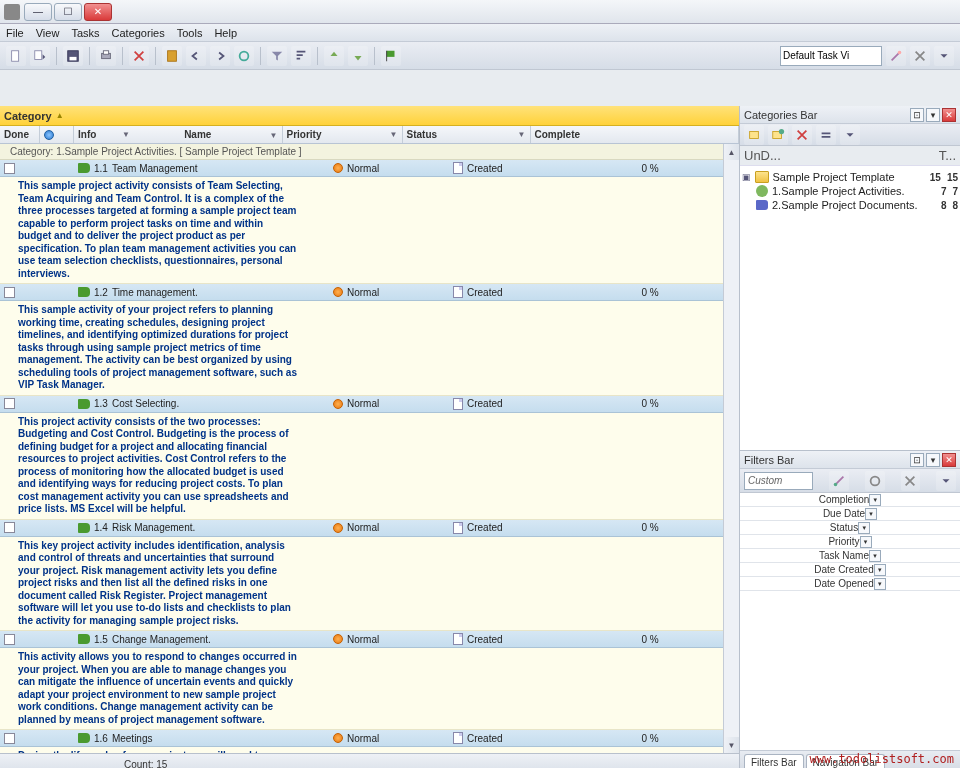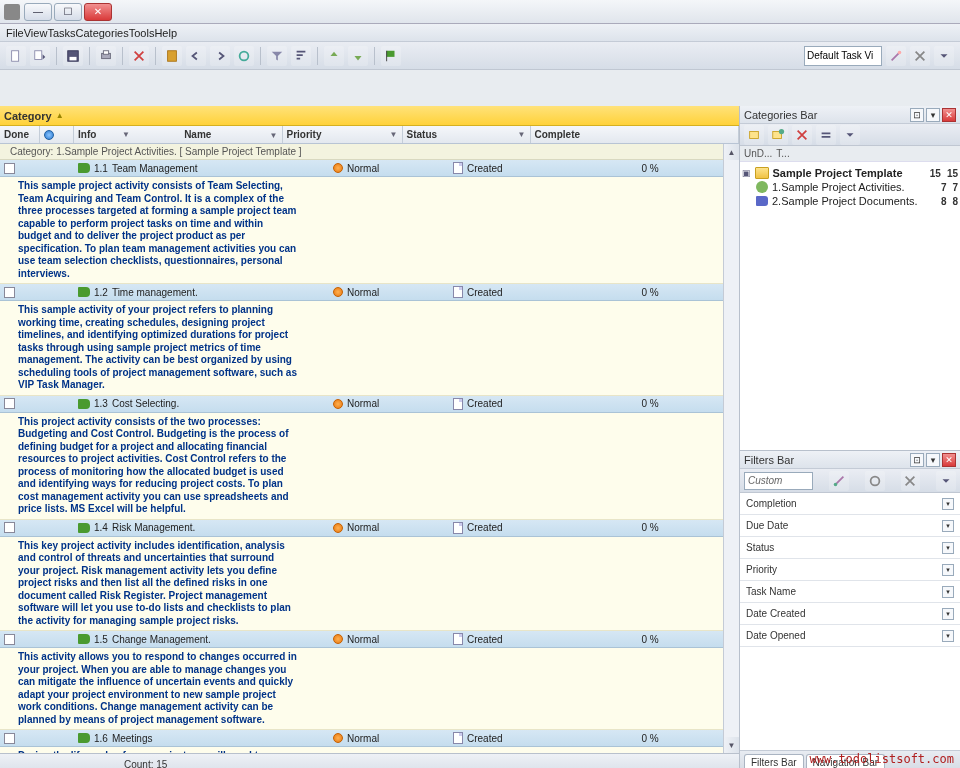--- a/index.html
+++ b/index.html
@@ -3,27 +3,27 @@
 <meta charset="utf-8">
 <style>
 * { box-sizing: border-box; margin: 0; padding: 0; }
 body { font-family: Tahoma, Arial, sans-serif; font-size: 11px; background: #e8ecf0; width: 960px; height: 768px; overflow: hidden; position: relative; }
 .titlebar { background: linear-gradient(#f4f6f9, #e0e5ec); height: 24px; border-bottom: 1px solid #aab; display: flex; align-items: center; padding: 0 4px; }
 .titlebar .icon { width: 16px; height: 16px; background: #888; border-radius: 2px; margin-right: 4px; }
 .titlebar .title { flex: 1; font-size: 11px; color: #333; overflow: hidden; white-space: nowrap; text-overflow: ellipsis; }
 .winctrl { display: flex; gap: 2px; }
 .winctrl .btn { width: 28px; height: 18px; background: linear-gradient(#f8f9fb,#d6dde9); border: 1px solid #9ab; border-radius: 3px; display: flex; align-items: center; justify-content: center; font-size: 10px; color: #334; }
 .winctrl .close { background: linear-gradient(#f19090,#d93a3a); color: #fff; border-color: #a33; }
-.menubar { background: linear-gradient(#eef1f6,#dde3eb); height: 18px; display: flex; align-items: center; padding: 0 6px; border-bottom: 1px solid #c4cbd6; }
+.menubar { background: linear-gradient(#eef1f6,#dde3eb); height: 18px; display: flex; align-items: center; padding: 0 6px; gap: 12px; border-bottom: 1px solid #c4cbd6; }
 .menubar span { font-size: 11px; color: #222; cursor: default; }
 .toolbar { background: linear-gradient(#eaedf3,#d6dde7); height: 28px; display: flex; align-items: center; padding: 0 6px; gap: 4px; border-bottom: 1px solid #c0c7d2; }
 .tb-btn { width: 20px; height: 20px; background: #fff3; border: 1px solid transparent; border-radius: 2px; display: flex; align-items: center; justify-content: center; }
 .tb-btn svg { width: 14px; height: 14px; }
 .tb-sep { width: 1px; height: 18px; background: #b8c0cc; margin: 0 2px; }
-.toolbar .combo { width: 78px; height: 20px; border: 1px solid #9ab; background: #fff; font-size: 10px; padding: 1px 2px; display: flex; align-items: center; overflow: hidden; }
+.toolbar .combo { width: 102px; height: 20px; border: 1px solid #9ab; background: #fff; font-size: 10px; padding: 1px 2px; display: flex; align-items: center; overflow: hidden; }
 .main { display: flex; height: calc(768px - 24px - 18px - 28px - 20px - 14px); margin-top: 36px; }
 .left { flex: 1; display: flex; flex-direction: column; border-right: 1px solid #b8c0cc; min-width: 0; }
 .right { width: 220px; display: flex; flex-direction: column; }
 .catbar { background: linear-gradient(#ffe27a,#ffd23a); height: 20px; border-bottom: 1px solid #d5b020; display: flex; align-items: center; padding: 0 4px; font-weight: bold; font-size: 11px; color: #333; }
 .catbar .tri { font-size: 8px; color: #998300; margin-left: 4px; }
 .cols { background: linear-gradient(#f5f7fa,#e3e8ef); height: 18px; display: flex; border-bottom: 1px solid #b8c4d4; }
 .col { border-right: 1px solid #c4cdd8; display: flex; align-items: center; justify-content: space-between; padding: 0 4px; font-size: 10px; font-weight: bold; color: #333; }
 .col .dd { font-size: 8px; color: #667; }
 .grid { flex: 1; overflow-y: auto; background: #0c4a6e; }
 .subcat { background: #f3f3df; color: #555; font-size: 10px; padding: 2px 10px; border-bottom: 1px solid #d8d8c0; }
@@ -45,31 +45,31 @@
 .panel-hdr .pb { width: 14px; height: 14px; border: 1px solid #9ab; background: #f6f8fb; display: flex; align-items: center; justify-content: center; font-size: 9px; }
 .panel-hdr .pb.x { background: linear-gradient(#f19090,#d93a3a); color: #fff; border-color: #a33; }
 .panel-tbar { background: linear-gradient(#eaedf3,#d6dde7); height: 22px; display: flex; align-items: center; padding: 0 4px; gap: 4px; border-bottom: 1px solid #c0c7d2; }
 .tree { background: #fff; padding: 4px 2px; font-size: 11px; }
 .tree .node { display: flex; align-items: center; gap: 4px; padding: 1px 0; }
 .tree .ind1 { padding-left: 14px; }
 .tree .fold { width: 14px; height: 12px; background: linear-gradient(#fde38c,#f0c243); border: 1px solid #c9a020; border-radius: 1px; }
 .tree .ppl { width: 12px; height: 12px; background: #7fb85f; border-radius: 50%; }
 .tree .flg { width: 12px; height: 10px; background: #5a68c8; border-radius: 1px 3px 3px 1px; }
 .tree .lbl { flex: 1; color: #222; }
-.tree .lbl.bold { font-weight: bold; }
+.tree .lbl.bold { font-weight: normal; }
 .tree .nums { display: flex; gap: 6px; font-size: 10px; color: #333; }
 .tree .nums .b { font-weight: bold; }
-.tree-hdr { display: flex; justify-content: flex-start; gap: 4px; font-size: 10px; color: #555; padding: 2px 4px; border-bottom: 1px solid #dde; }
+.tree-hdr { display: flex; justify-content: space-between; gap: 4px; font-size: 13px; color: #555; padding: 2px 4px; border-bottom: 1px solid #dde; }
 .cat-panel { height: 345px; display: flex; flex-direction: column; border-bottom: 1px solid #b8c0cc; }
 .cat-panel .tree { flex: 1; overflow: auto; }
 .filt-panel { flex: 1; display: flex; flex-direction: column; }
 .filt-combo { background: linear-gradient(#eaedf3,#d6dde7); height: 24px; display: flex; align-items: center; padding: 0 4px; gap: 16px; border-bottom: 1px solid #c0c7d2; justify-content: space-between; }
 .filt-combo .sel { width: 70px; height: 18px; border: 1px solid #9ab; background: #fff; font-size: 10px; font-style: italic; color: #666; padding: 1px 3px; display: flex; align-items: center; }
 .filt-rows { flex: 1; background: #fff; }
-.filt-row { display: flex; align-items: center; height: 22px; border-bottom: 1px solid #e0e4ea; padding: 4px 6px; font-size: 10px; color: #333; justify-content: space-between; }
+.filt-row { display: flex; align-items: center; height: 14px; border-bottom: 1px solid #e0e4ea; padding: 4px 6px; font-size: 10px; color: #333; justify-content: center; }
 .filt-row .dd { width: 12px; height: 12px; border: 1px solid #9ab; background: #f6f8fb; display: flex; align-items: center; justify-content: center; font-size: 7px; }
 .bottom-tabs { height: 20px; background: linear-gradient(#e8ecf2,#d6dce5); border-top: 1px solid #c4cbd6; display: flex; align-items: flex-end; padding: 0 4px; gap: 2px; }
 .bottom-tabs .tab { background: #fff; border: 1px solid #aab4c2; border-bottom: none; padding: 2px 6px; font-size: 10px; color: #333; border-radius: 3px 3px 0 0; }
 .watermark { position: absolute; right: 6px; bottom: 2px; font-size: 12px; color: #b02020; font-family: monospace; }
 .info-dot { width: 10px; height: 10px; border-radius: 50%; background: radial-gradient(#8cc6ff,#2a78d0); border: 1px solid #2060a0; }
 .c-done { width: 40px; } .c-info { width: 34px; } .c-name { width: 255px; } .c-pri { width: 120px; } .c-stat { width: 128px; } .c-comp { flex: 1; text-align: center; }
 .left-scroll { width: 16px; background: linear-gradient(to right,#eef1f6,#dde3eb); border-left: 1px solid #c4cbd6; display: flex; flex-direction: column; }
 .left-scroll .track { flex: 1; background: #eef1f6; }
 .left-scroll .arrow { height: 16px; display: flex; align-items: center; justify-content: center; font-size: 8px; color: #556; }
 </style>

